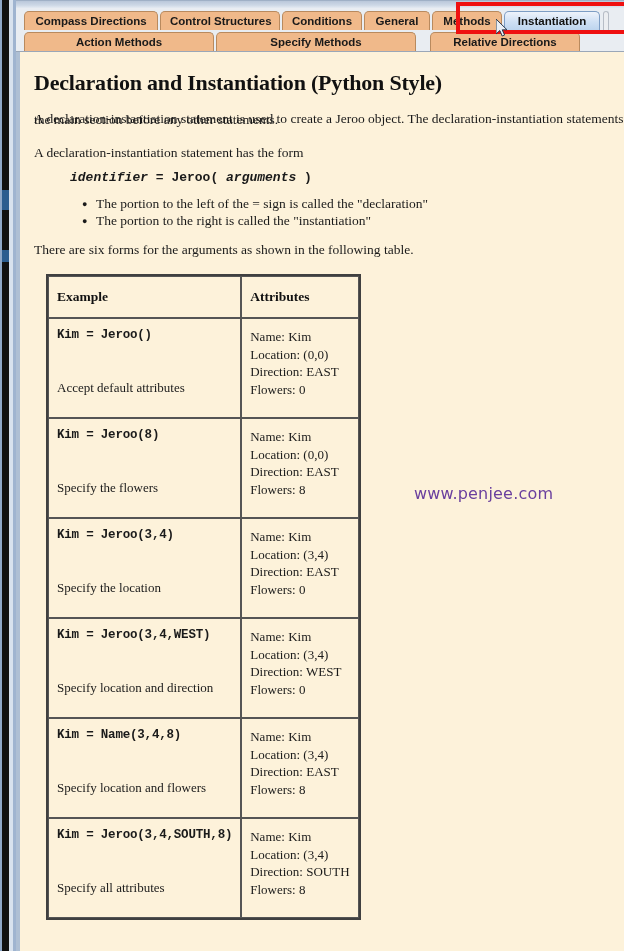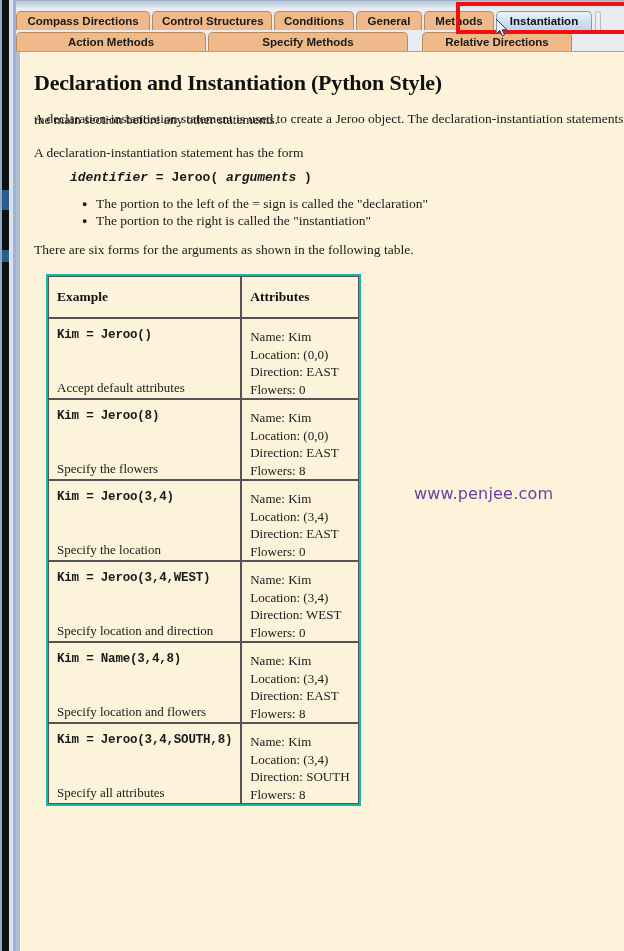--- a/index.html
+++ b/index.html
@@ -66,20 +66,21 @@
     border-bottom: 1px solid #9aa7b8;
     box-sizing: border-box;
   }
   .tab-row {
     position: absolute;
     left: 0;
     width: 585px;
     height: 21px;
     display: flex;
     align-items: flex-end;
+    padding-left: 8px;
   }
   .tab-row.row1 { top: 1px; }
   .tab-row.row2 { top: 22px; }
 
   .tab {
     position: relative;
     height: 19px;
     line-height: 19px;
     background: #f0b98a;
     border: 1px solid #b98a5e;
@@ -181,26 +182,26 @@
     top: 1px;
   }
 
   
   table#forms-table {
     border-collapse: separate;
     border-spacing: 0;
     margin: 14px 0 0 12px;
     width: 304px;
     background: #6d28d9;
-    border: 2px solid #14b8a6;
+    border: 2px solid #404040;
   }
   table#forms-table td {
     border: 1px solid #555;
     vertical-align: top;
-    padding: 9px 8px 0 8px;
+    padding: 9px 8px 19px 8px;
     background: #fdf2da;
   }
   table#forms-table td.col-example { width: 192px; }
   table#forms-table td.col-attrs   { width: 96px; }
 
   th.hdr {
     border: 1px solid #555;
     text-align: left;
     vertical-align: middle;
     padding: 12px 8px;

